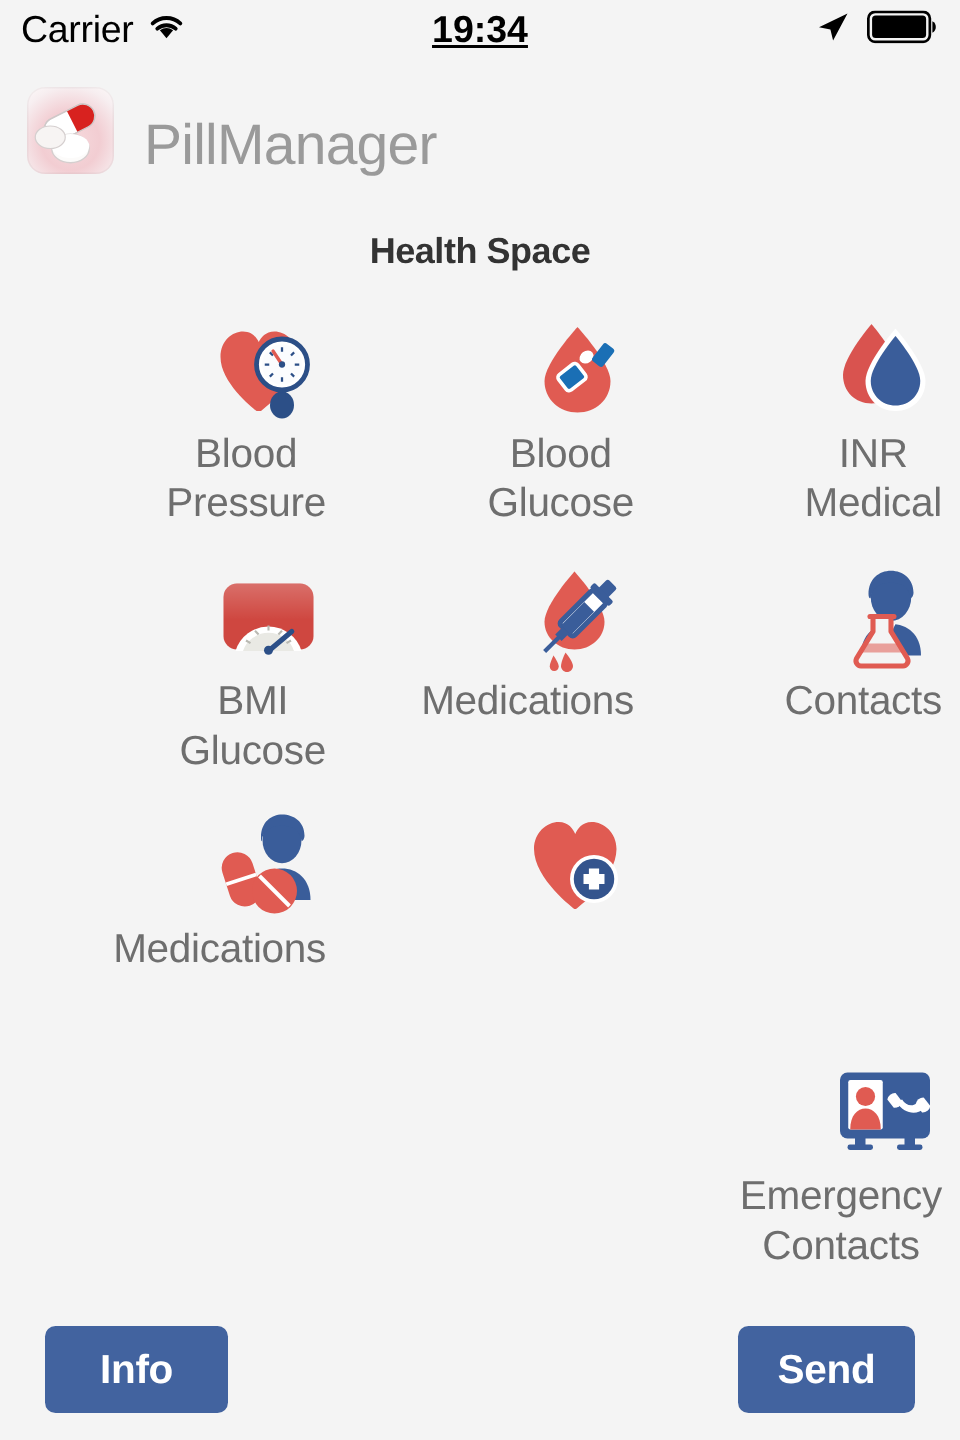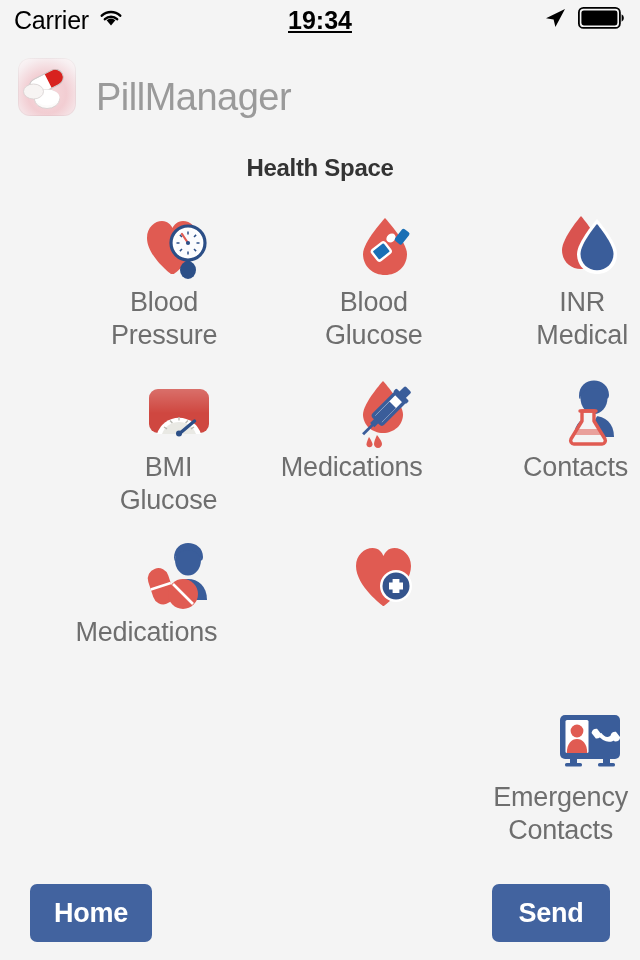--- a/index.html
+++ b/index.html
@@ -376,15 +376,15 @@
         </g>
       </svg>
     </div>
     <div class="caption">Emergency
 Contacts</div>
   </div>
 
 </div>
 
 <div class="buttonbar">
-  <button class="btn btn-home">Home</button>
+  <button class="btn btn-home">Info</button>
   <button class="btn btn-send">Send</button>
 </div>
 
 </body></html>

